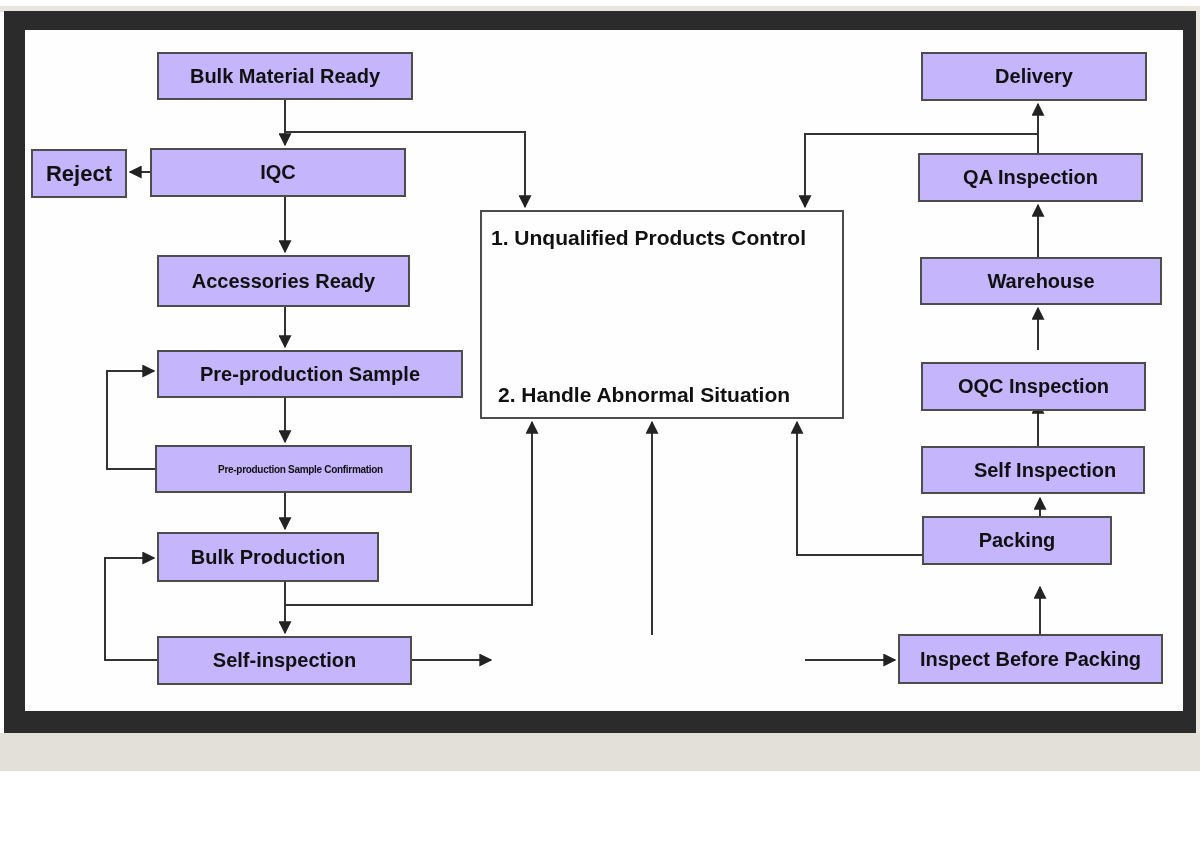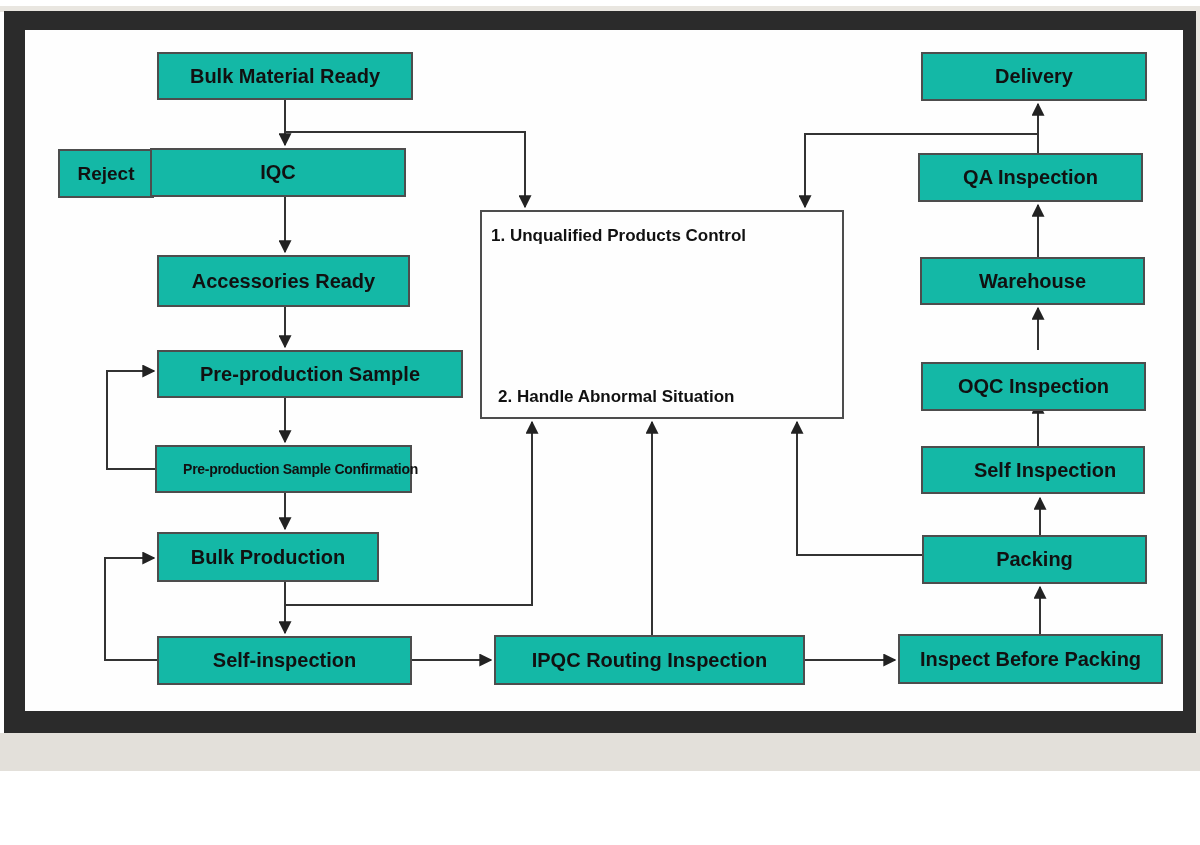--- a/index.html
+++ b/index.html
@@ -5,27 +5,27 @@
   html,body{margin:0;padding:0;background:#ffffff;width:1200px;height:845px;overflow:hidden;
     font-family:"Liberation Sans","DejaVu Sans",sans-serif;}
   .canvas{position:relative;width:1200px;height:845px;background:#ffffff;}
   .mat-top{position:absolute;left:0;top:6px;width:1200px;height:6px;background:#e9e6e0;}
   .mat-right{position:absolute;left:1195px;top:10px;width:5px;height:723px;background:#e9e6e0;}
   .mat-bottom{position:absolute;left:0;top:733px;width:1200px;height:38px;background:#e3e0da;}
   .frame{position:absolute;left:4px;top:11px;width:1192px;height:722px;box-sizing:border-box;
     background:#fefefe;border-style:solid;border-color:#2b2b2b;border-width:19px 13px 22px 21px;}
   .edge-layer{position:absolute;left:0;top:0;width:1200px;height:845px;}
   .edge-layer polyline{fill:none;stroke:#333333;stroke-width:2;}
-  .node{position:absolute;box-sizing:border-box;background:#14b8a6;border:2px solid #4d4d4d;
+  .node{position:absolute;box-sizing:border-box;background:#c4b5fd;border:2px solid #4d4d4d;
     display:flex;align-items:center;justify-content:center;color:#111111;font-weight:700;
     font-size:20px;white-space:nowrap;}
-  .node.small-label{font-size:14px;letter-spacing:-0.3px;padding-left:34px;}
+  .node.small-label{font-size:10px;letter-spacing:-0.3px;padding-left:34px;}
   .control{position:absolute;box-sizing:border-box;background:#fefefe;border:2px solid #4d4d4d;
     display:flex;flex-direction:column;justify-content:space-between;align-items:flex-start;
-    color:#111111;font-weight:700;font-size:17px;padding:14px 8px 10px 9px;}
+    color:#111111;font-weight:700;font-size:21px;padding:14px 8px 10px 9px;}
   .control .line2{padding-left:7px;margin-top:38px;}
 </style>
 </head>
 <body>
 
 <div class="canvas">
   <div class="mat-top"></div>
   <div class="mat-right"></div>
   <div class="mat-bottom"></div>
   <div class="frame"></div>
@@ -57,21 +57,21 @@
       <polyline points="1038,257 1038,205" marker-end="url(#arrow)"></polyline>
       <polyline points="1038,153 1038,104" marker-end="url(#arrow)"></polyline>
       <polyline points="1038,134 805,134 805,207" marker-end="url(#arrow)"></polyline>
       <polyline points="922,555 797,555 797,422" marker-end="url(#arrow)"></polyline>
     </svg>
 
   <div class="node" style="left:157px;top:52px;width:256px;height:48px;">
     <span>Bulk Material Ready</span>
   </div>
 
-  <div class="node" style="left:31px;top:149px;width:96px;height:49px;font-size:19px;margin-left:27px;">
+  <div class="node" style="left:31px;top:149px;width:96px;height:49px;font-size:22px;">
     <span>Reject</span>
   </div>
 
   <div class="node" style="left:150px;top:148px;width:256px;height:49px;">
     <span>IQC</span>
   </div>
 
   <div class="node" style="left:157px;top:255px;width:253px;height:52px;">
     <span>Accessories Ready</span>
   </div>
@@ -90,44 +90,41 @@
 
   <div class="node" style="left:157px;top:636px;width:255px;height:49px;">
     <span>Self-inspection</span>
   </div>
 
   <div class="control" style="left:480px;top:210px;width:364px;height:209px;">
     <span class="line1">1. Unqualified Products Control</span>
     <span class="line2">2. Handle Abnormal Situation</span>
   </div>
 
-  <div class="node" style="left:494px;top:635px;width:311px;height:50px;">
-    <span>IPQC Routing Inspection</span>
-  </div>
 
   <div class="node" style="left:898px;top:634px;width:265px;height:50px;">
     <span>Inspect Before Packing</span>
   </div>
 
   <div class="node" style="left:921px;top:52px;width:226px;height:49px;">
     <span>Delivery</span>
   </div>
 
   <div class="node" style="left:918px;top:153px;width:225px;height:49px;">
     <span>QA Inspection</span>
   </div>
 
-  <div class="node" style="left:920px;top:257px;width:225px;height:48px;">
+  <div class="node" style="left:920px;top:257px;width:242px;height:48px;">
     <span>Warehouse</span>
   </div>
 
   <div class="node" style="left:921px;top:350px;width:225px;height:49px;margin-top:12px;">
     <span>OQC Inspection</span>
   </div>
 
   <div class="node" style="left:921px;top:446px;width:224px;height:48px;padding-left:24px;">
     <span>Self Inspection</span>
   </div>
 
-  <div class="node" style="left:922px;top:535px;width:225px;height:49px;">
+  <div class="node" style="left:922px;top:516px;width:190px;height:49px;">
     <span>Packing</span>
   </div>
 </div>
 
 </body></html>

